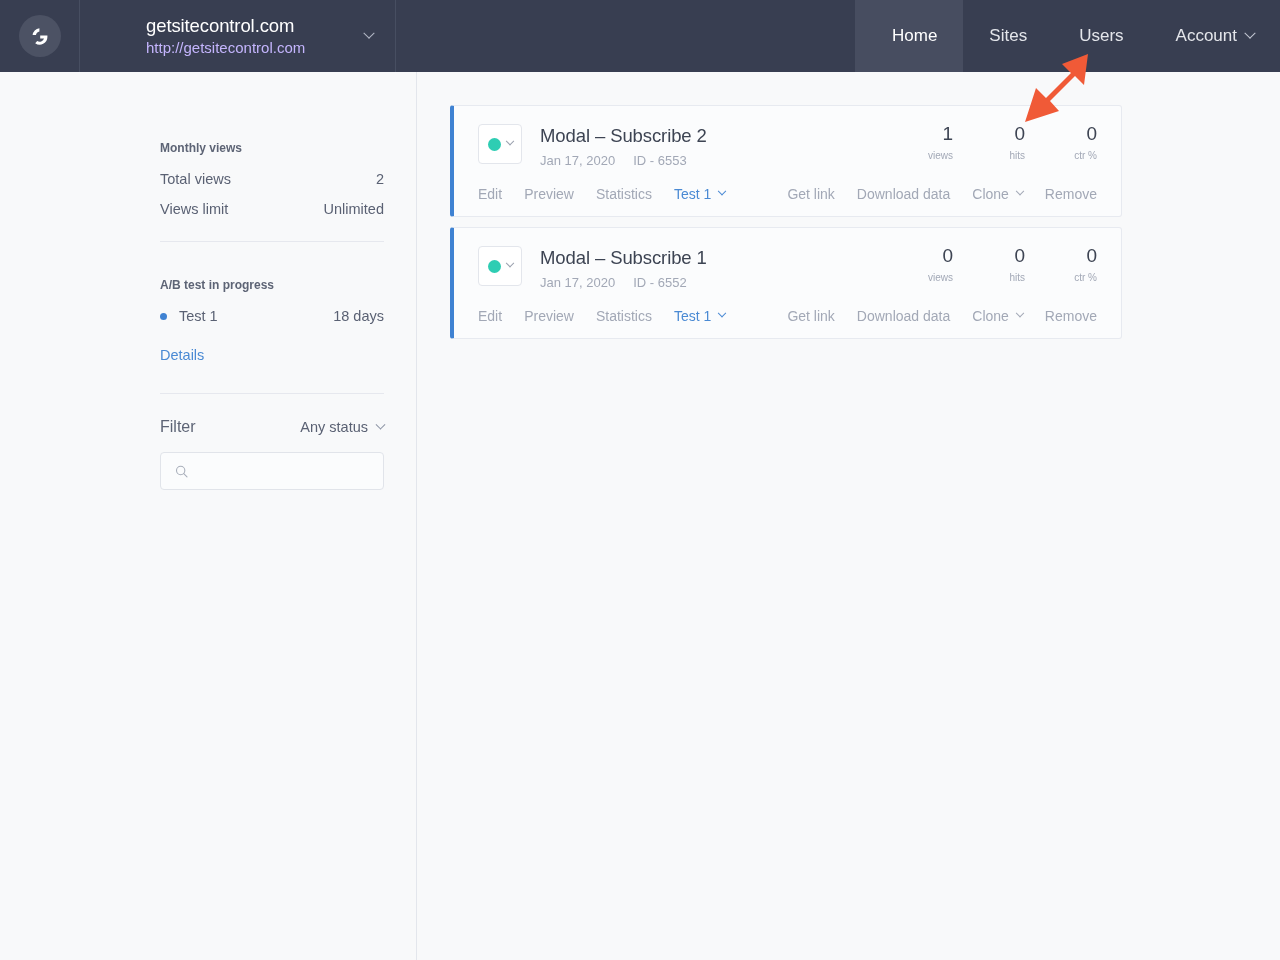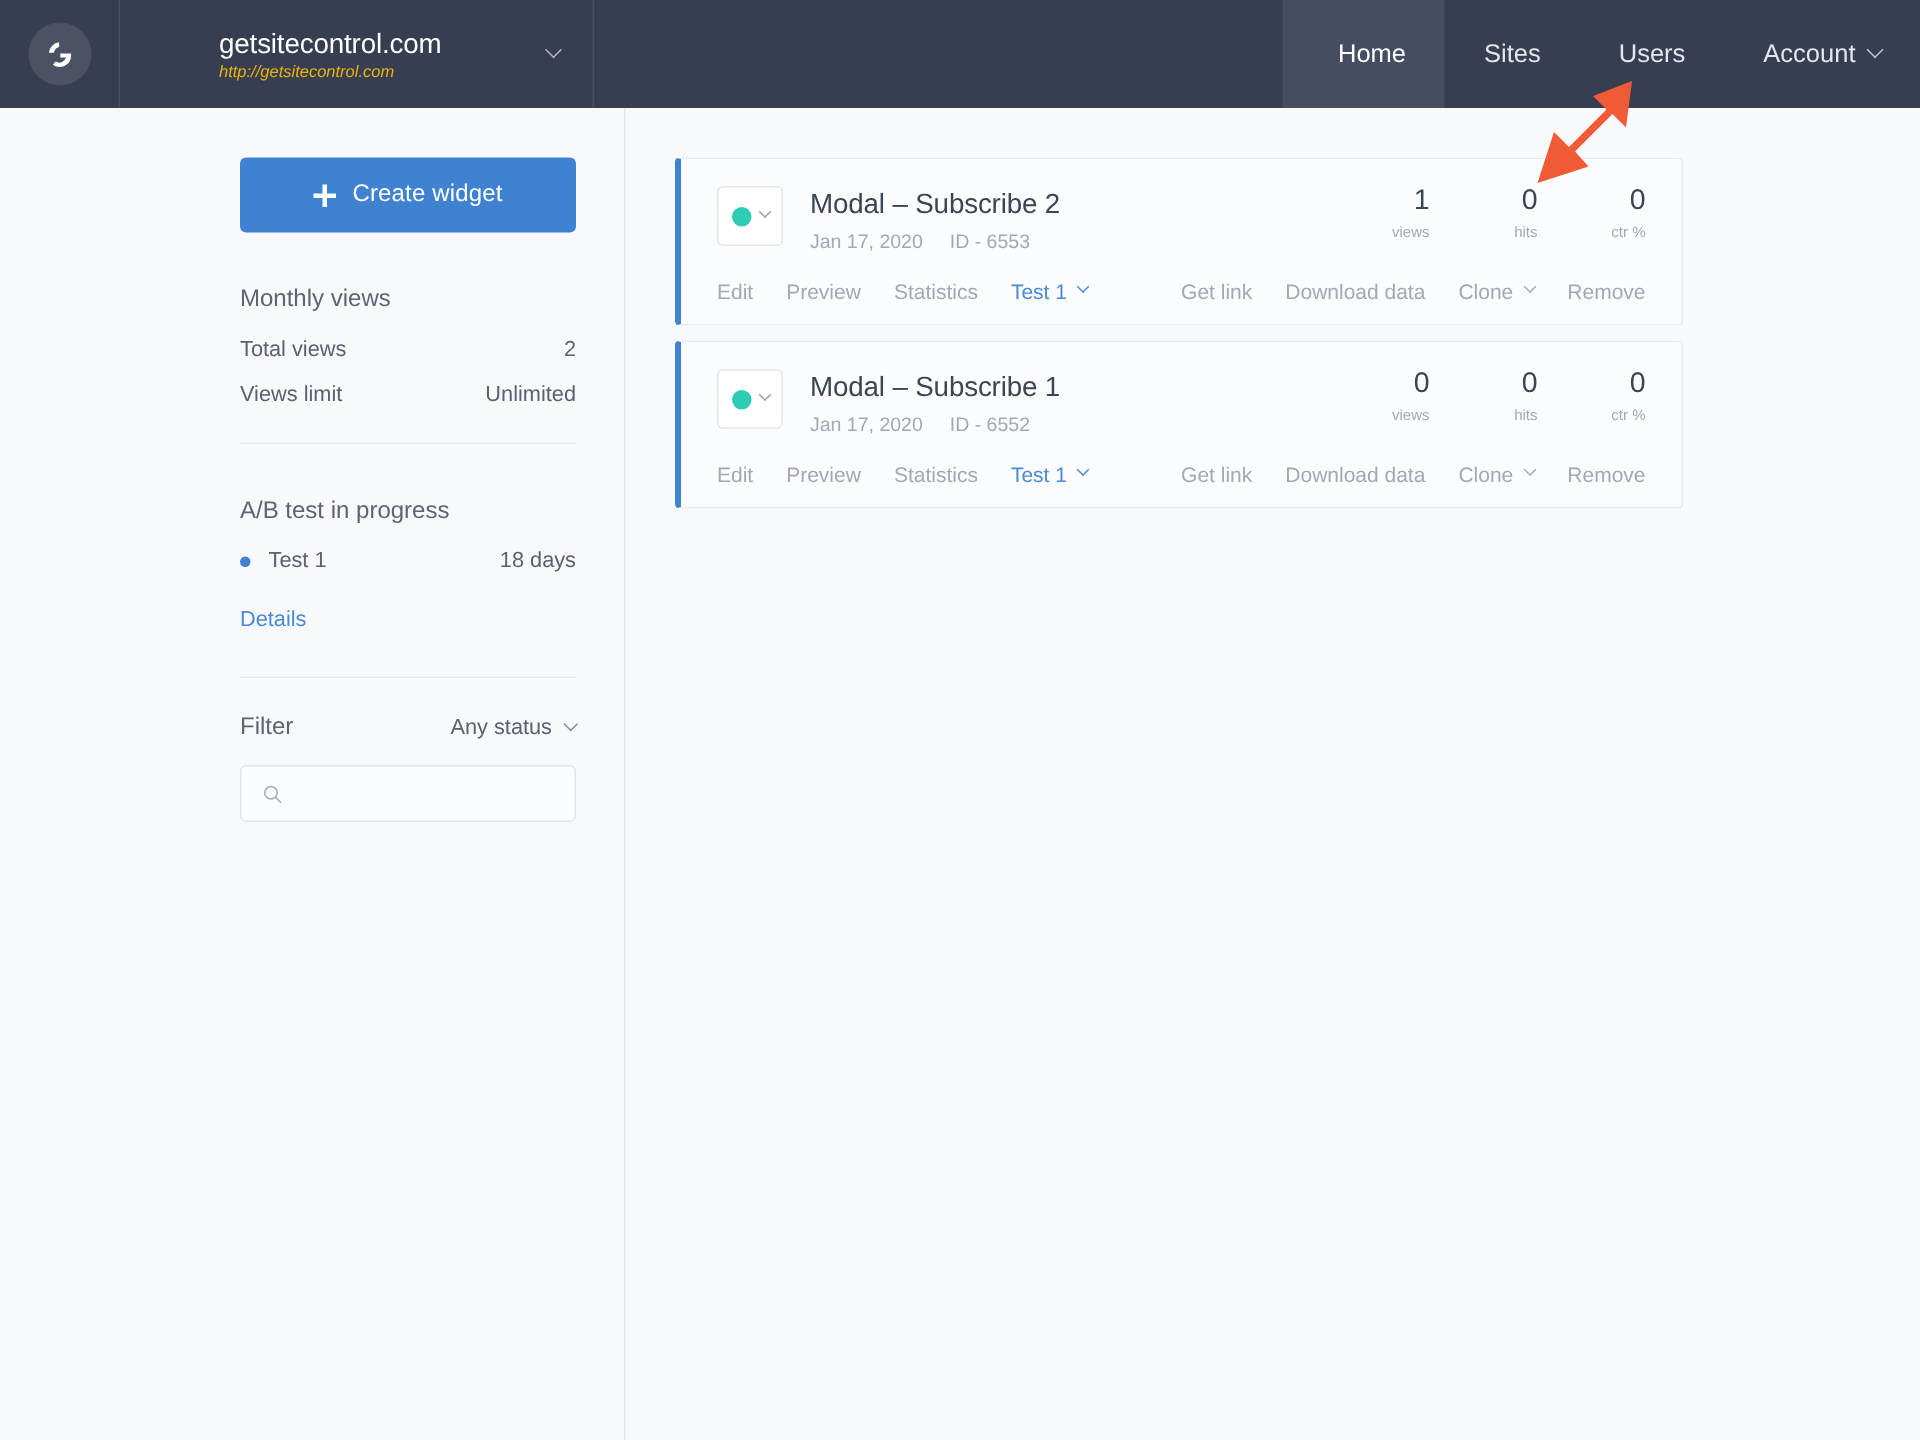--- a/index.html
+++ b/index.html
@@ -59,24 +59,23 @@
   .site-text { line-height: 1.25; }
 
   .site-name {
     font-size: 18.5px;
     color: #ffffff;
     font-weight: 400;
     letter-spacing: -0.1px;
   }
 
   .site-url {
-    font-size: 11px;
-    color: #eab308;
+    font-size: 15px;
+    color: #c4b5fd;
     margin-top: 2px;
-    font-style: italic;
   }
 
   .chev {
     display: inline-block;
     width: 8px;
     height: 8px;
     border-right: 1.6px solid currentColor;
     border-bottom: 1.6px solid currentColor;
     transform: rotate(45deg) translate(-2px, -2px);
   }
@@ -146,25 +145,25 @@
   }
   .plus::before, .plus::after {
     content: "";
     position: absolute;
     background: #fff;
   }
   .plus::before { left: 6px; top: 0; width: 3px; height: 15px; }
   .plus::after  { top: 6px; left: 0; height: 3px; width: 15px; }
 
   .section-title {
-    font-size: 16px;
+    font-size: 12px;
     color: #5d6475;
     margin-top: 36px;
     margin-bottom: 16px;
-    font-weight: 400;
+    font-weight: 700;
   }
 
   .kv-row {
     display: flex;
     justify-content: space-between;
     align-items: baseline;
     font-size: 14.5px;
     color: #5a6173;
     margin-bottom: 14px;
   }
@@ -403,24 +402,20 @@
       <span class="chev"></span>
     </div>
   </div>
 </div>
 
 <div class="page">
 
   <div class="sidebar">
     <div class="sidebar-inner">
 
-      <button class="create-btn">
-        <span class="plus"></span>
-        <span>Create widget</span>
-      </button>
 
       <div class="section-title">Monthly views</div>
 
       <div class="kv-row">
         <span>Total views</span>
         <span class="kv-val">2</span>
       </div>
 
       <div class="kv-row">
         <span>Views limit</span>

